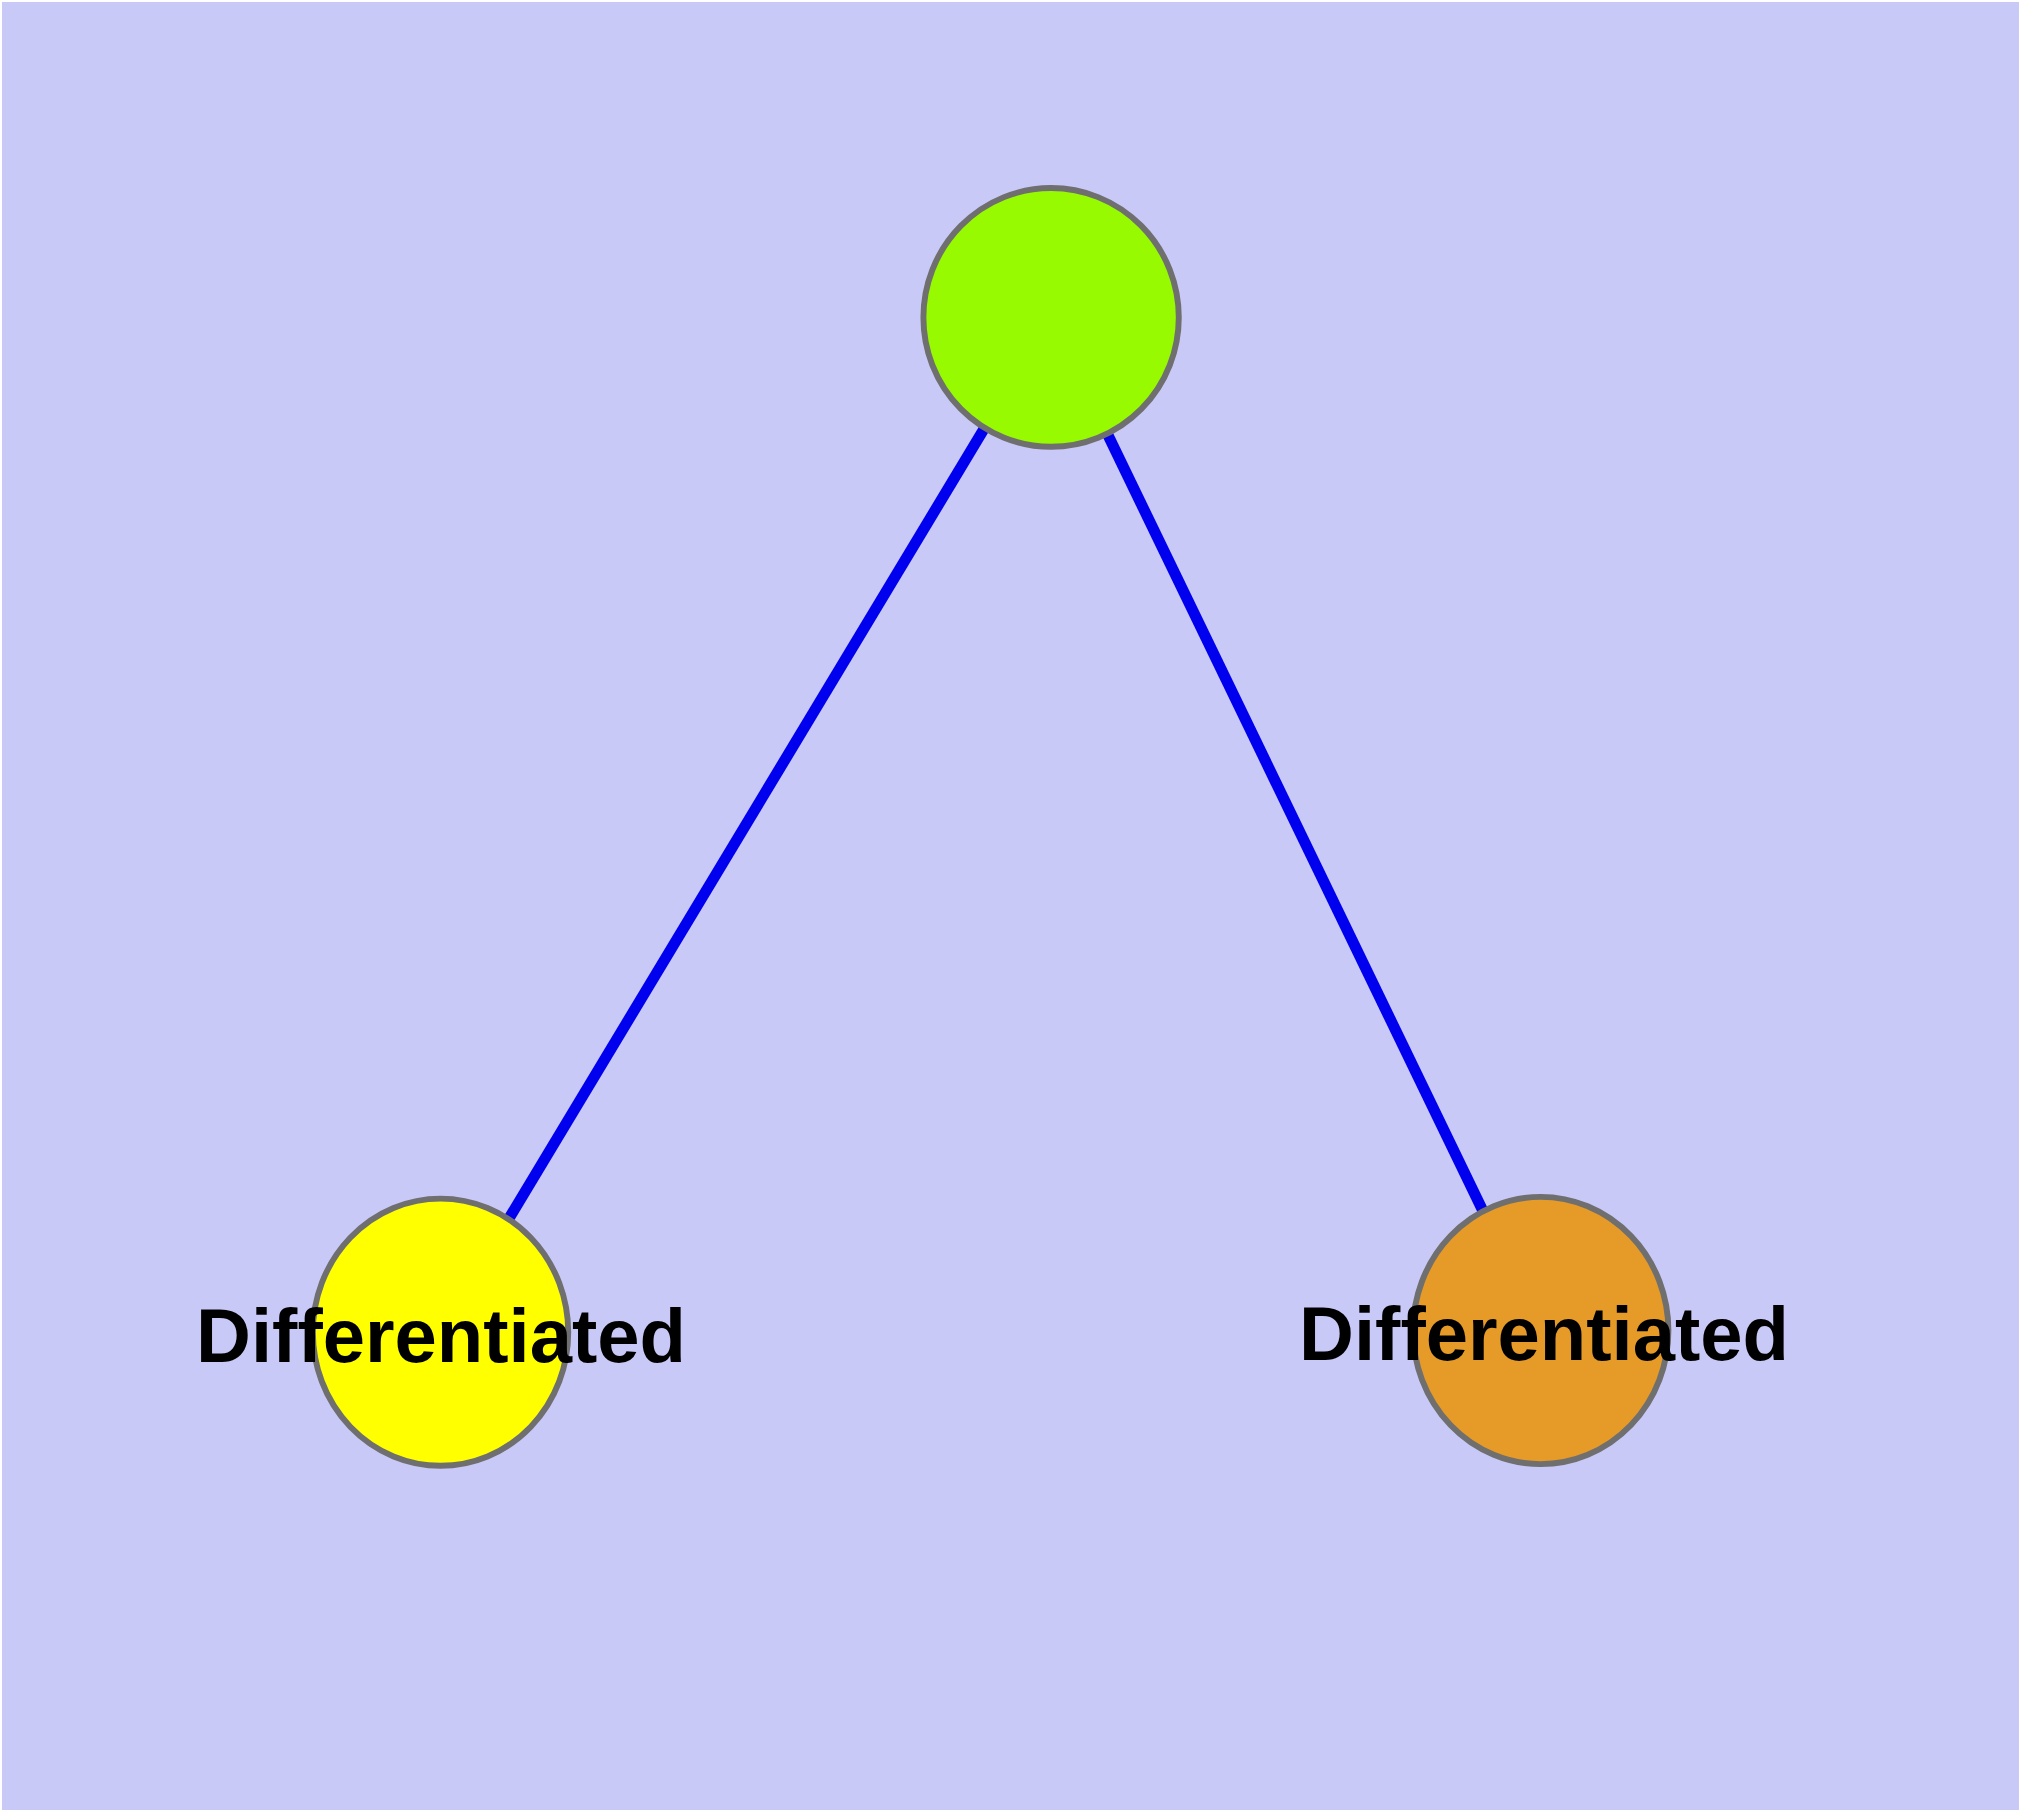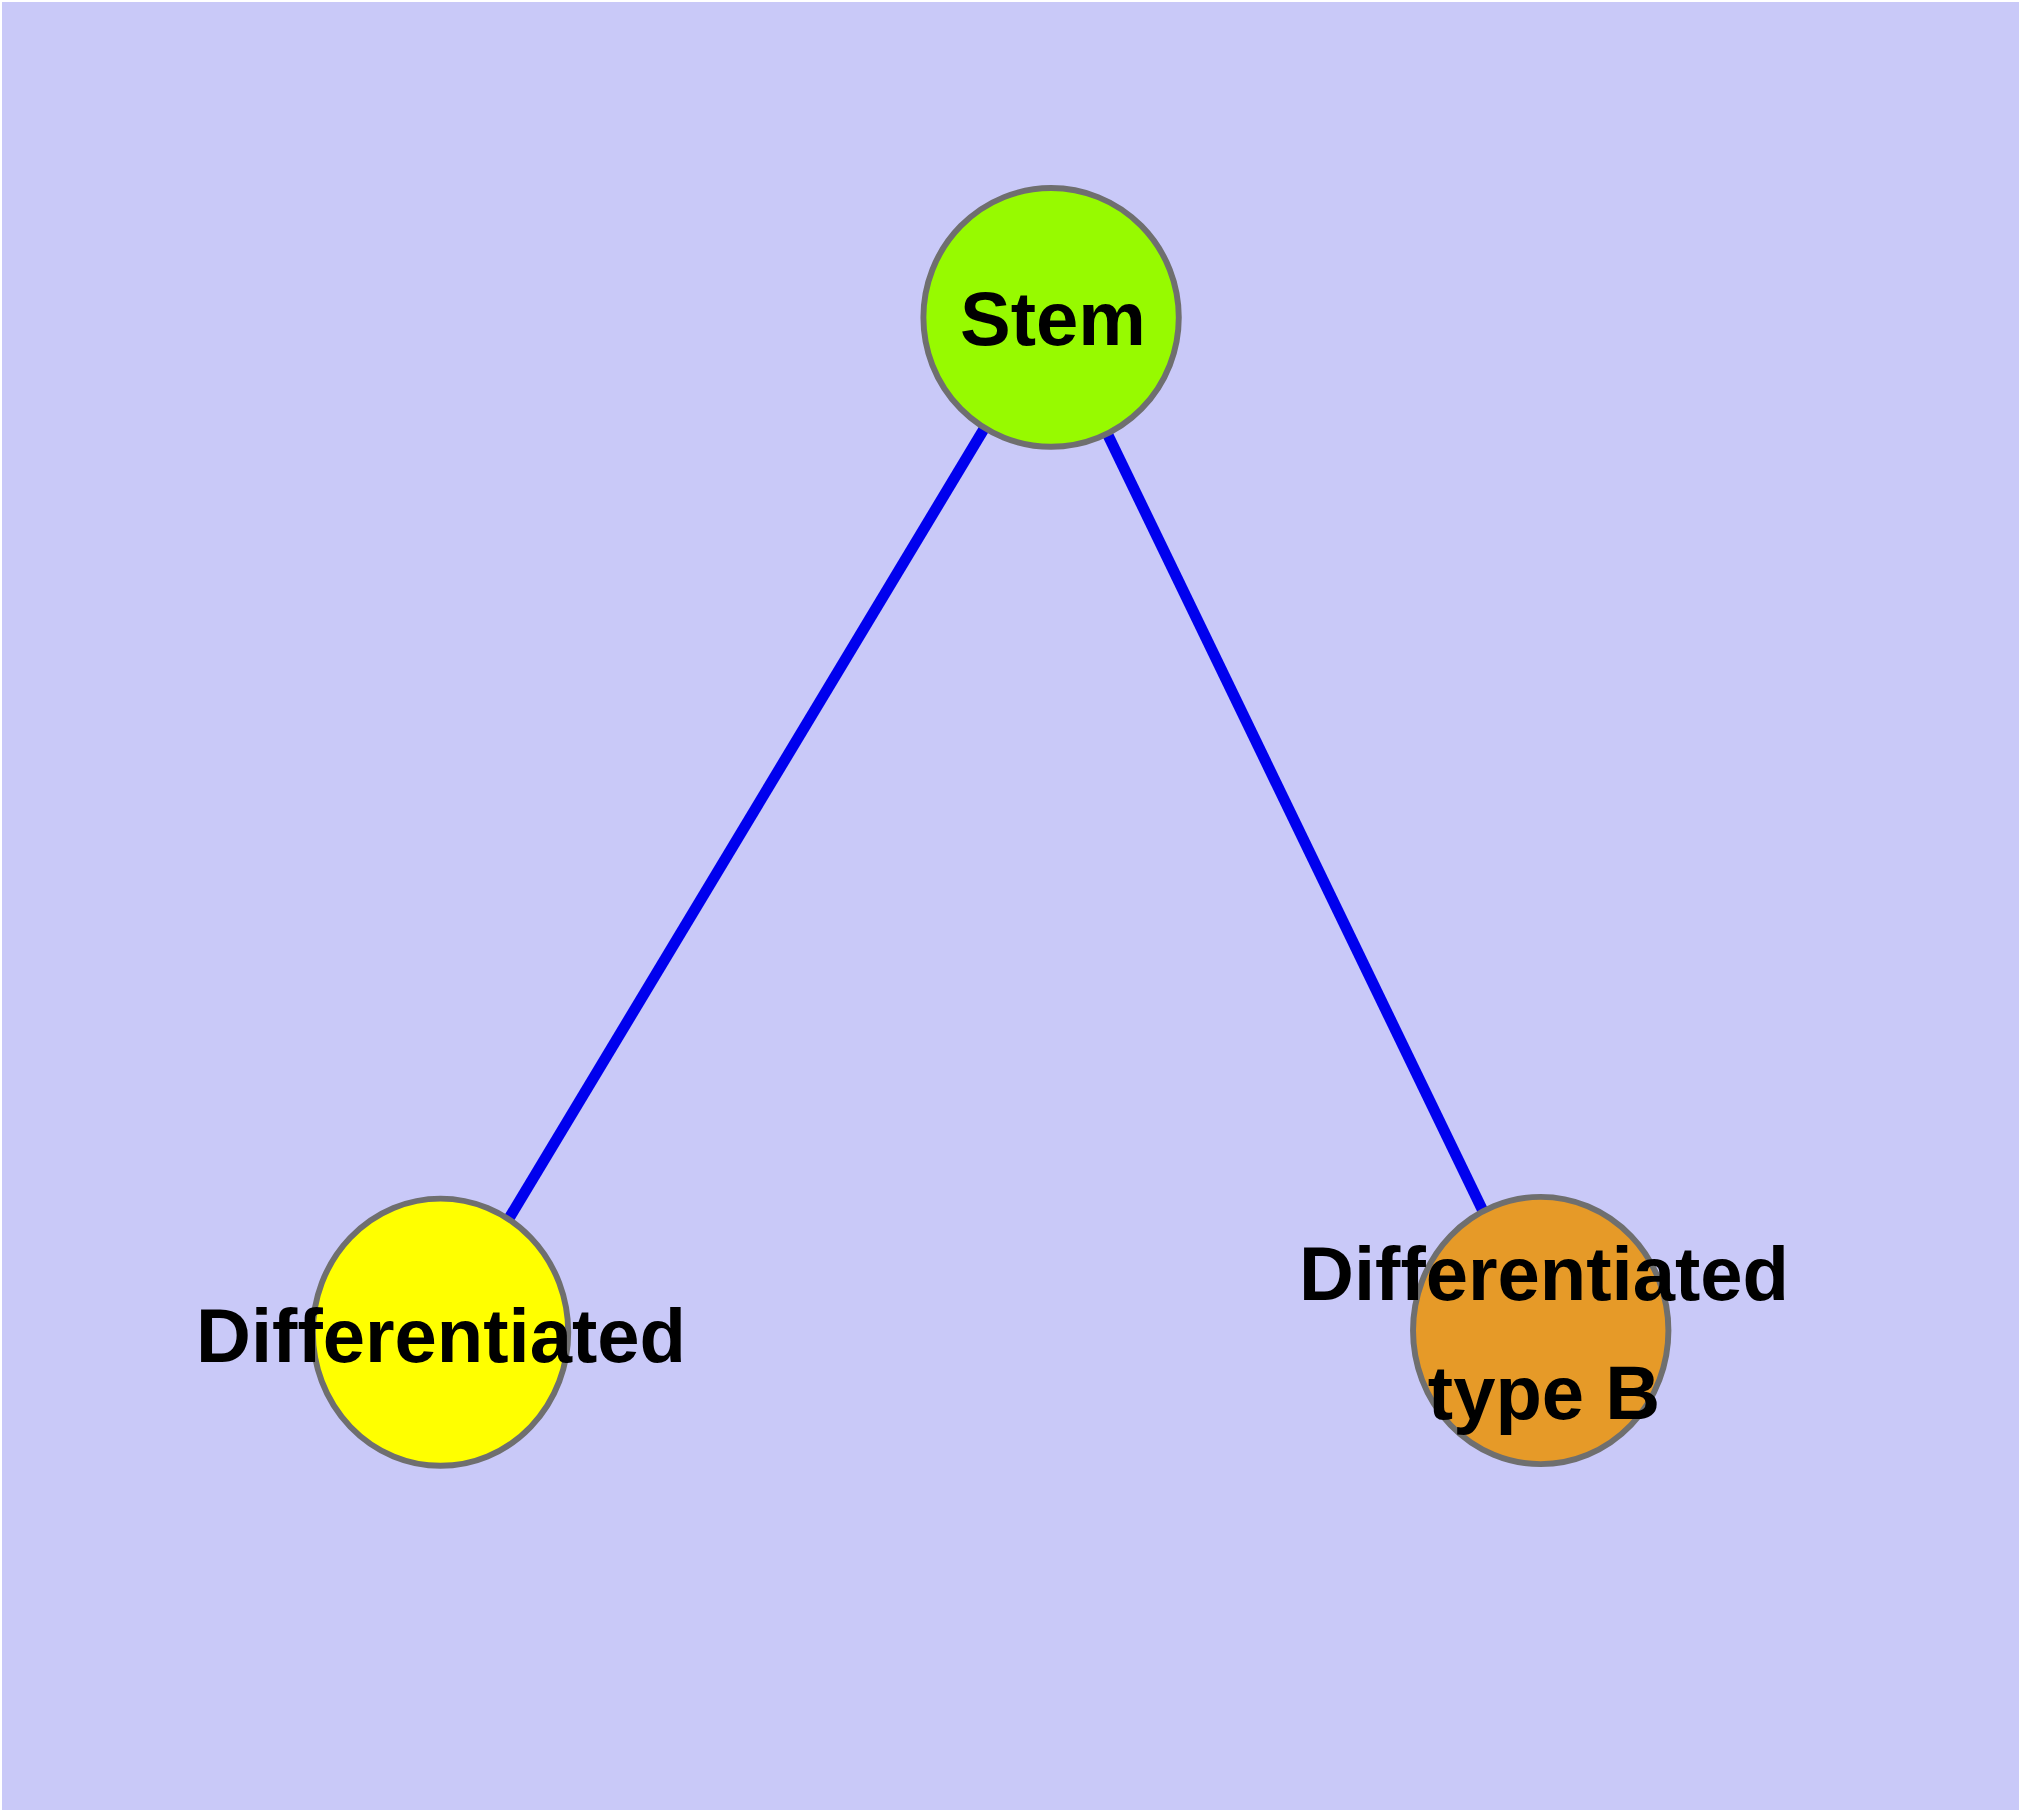--- a/index.html
+++ b/index.html
@@ -47,26 +47,22 @@
 
 <div class="canvas">
   <svg class="graph" viewBox="0 0 2384 2138">
     <line id="edge-0" x1="1240" y1="373" x2="518" y2="1573" stroke="#0000EE" stroke-width="13"></line>
     <line id="edge-1" x1="1240" y1="373" x2="1819" y2="1571" stroke="#0000EE" stroke-width="13"></line>
     <ellipse id="node-0" cx="1240" cy="373" rx="151" ry="153" fill="#97FA00" stroke="#6F6F6F" stroke-width="7"></ellipse>
     <ellipse id="node-1" cx="518" cy="1573" rx="151" ry="158" fill="#FFFF00" stroke="#6F6F6F" stroke-width="7"></ellipse>
     <ellipse id="node-2" cx="1819" cy="1571" rx="151" ry="158" fill="#E69A28" stroke="#6F6F6F" stroke-width="7"></ellipse>
   </svg>
 
-  <div class="node-label" id="label-0" style="left: 1051px; top: 316px; color: rgb(0, 0, 0);">
-    <span class="line">Stem</span>
-  </div>
 
   <div class="node-label" id="label-1" style="left: 439px; top: 1333px; color: rgb(0, 0, 0);">
     <span class="line">Differentiated</span>
   </div>
 
   <div class="node-label" id="label-2" style="left: 1542px; top: 1331px; color: rgb(0, 0, 0);">
     <span class="line">Differentiated</span>
-    <span class="line">type B</span>
   </div>
 </div>
 
 
 </body></html>

